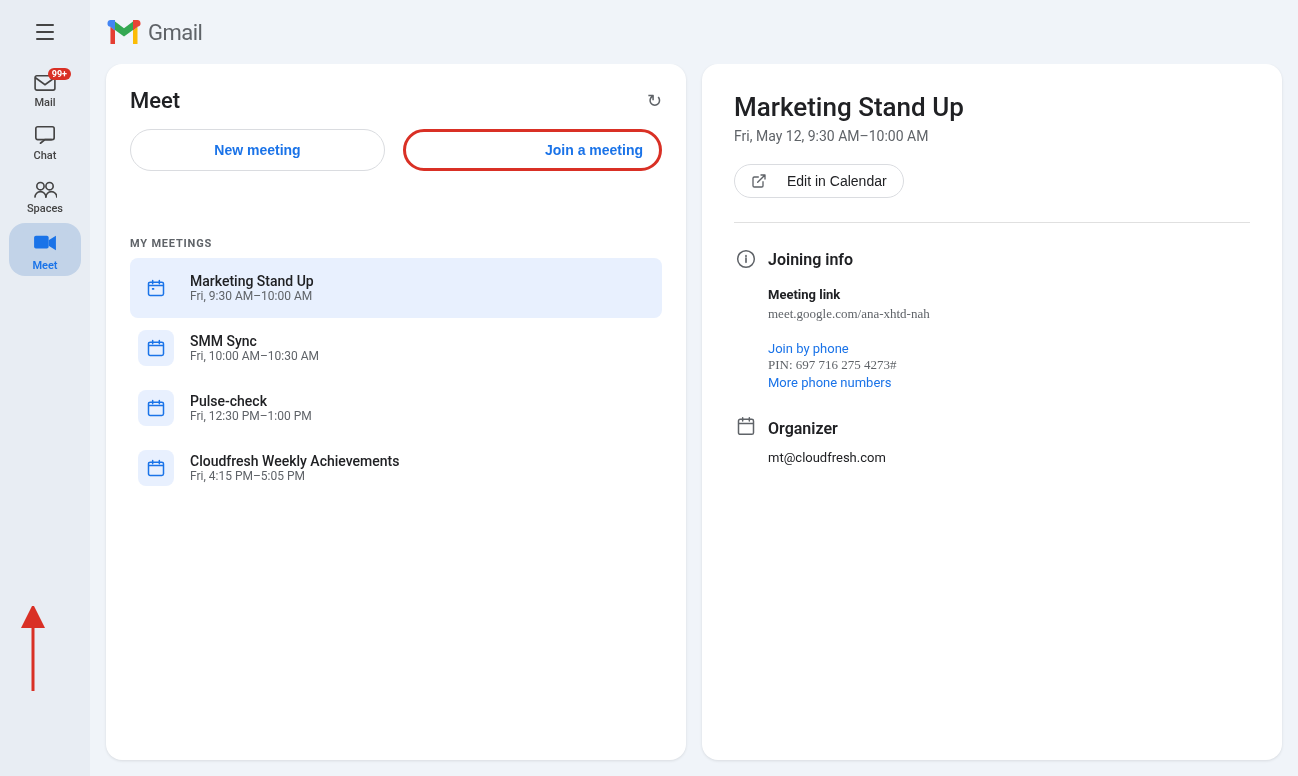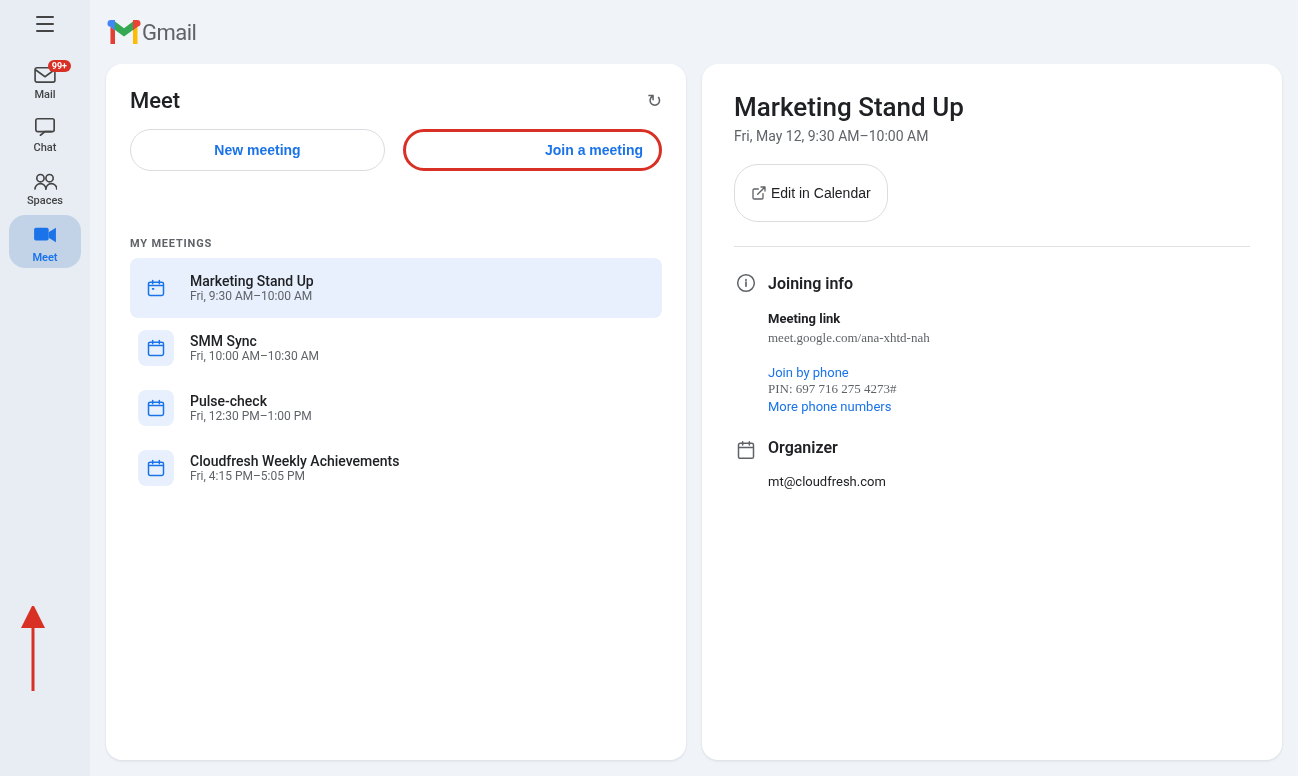--- a/index.html
+++ b/index.html
@@ -12,20 +12,21 @@
       overflow: hidden;
     }
 
     
     .nav-bar {
       width: 90px;
       background: #e8edf3;
       display: flex;
       flex-direction: column;
       align-items: center;
+      padding-top: 8px;
       gap: 0;
       flex-shrink: 0;
       position: relative;
     }
 
     .nav-hamburger {
       width: 48px;
       height: 48px;
       display: flex;
       align-items: center;
@@ -114,20 +115,21 @@
       background: #f0f4f9;
       display: flex;
       align-items: center;
       padding: 0 16px;
       flex-shrink: 0;
     }
 
     .gmail-logo {
       display: flex;
       align-items: center;
+      gap: 6px;
     }
     .gmail-logo .m-icon {
       width: 36px;
       height: 36px;
     }
     .gmail-logo .gmail-text {
       font-size: 22px;
       color: #5f6368;
       font-weight: 400;
       letter-spacing: -0.5px;
@@ -269,22 +271,22 @@
     }
     .event-time {
       font-size: 14px;
       color: #5f6368;
       margin-bottom: 20px;
     }
 
     .edit-calendar-btn {
       display: inline-flex;
       align-items: center;
-      gap: 4px;
-      padding: 20px 16px;
+      gap: 20px;
+      padding: 8px 16px;
       border: 1px solid #dadce0;
       border-radius: 24px;
       background: white;
       color: #202124;
       font-size: 14px;
       cursor: pointer;
       margin-bottom: 24px;
     }
 
     .divider {
@@ -338,21 +340,21 @@
       cursor: pointer;
       text-decoration: none;
     }
 
     .organizer-section {
       display: flex;
       flex-direction: column;
     }
     .organizer-header {
       display: flex;
-      align-items: flex-start;
+      align-items: flex-end;
       gap: 10px;
       margin-bottom: 12px;
     }
     .organizer-email {
       font-size: 13px;
       color: #202124;
       margin-left: 34px;
     }
 
     

